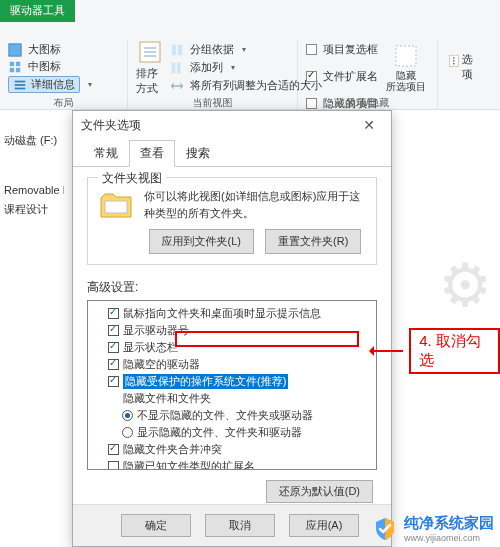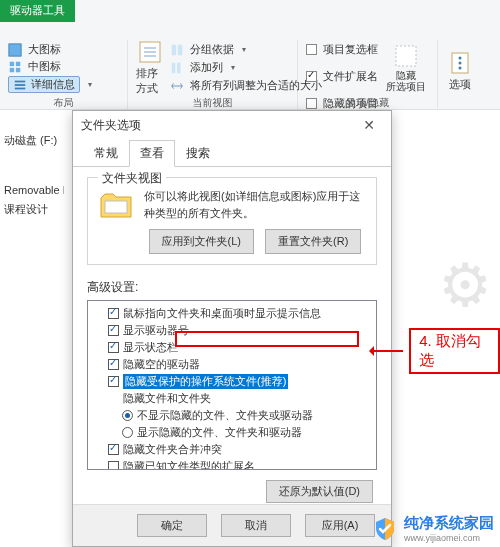--- a/index.html
+++ b/index.html
@@ -47,21 +47,21 @@
 .ck { width: 11px; height: 11px; border: 1px solid #555; display: inline-block; background: #fff; position: relative; flex-shrink: 0; }
 .ck.on::after { content: "✓"; position: absolute; left: 0; top: -3px; font-size: 10px; color: #1a5fb4; }
 .rd { width: 11px; height: 11px; border: 1px solid #555; border-radius: 50%; display: inline-block; background: #fff; position: relative; flex-shrink: 0; }
 .rd.on::after { content: ""; position: absolute; left: 2px; top: 2px; width: 5px; height: 5px; border-radius: 50%; background: #1a5fb4; }
 .hl-item { background: #0078d7; color: #fff; padding: 0 2px; }
 .red-box { position: absolute; border: 2px solid #e60000; pointer-events: none; }
 .annotation { position: absolute; color: #e60000; font-size: 15px; font-weight: 500; display: flex; align-items: center; gap: 6px; }
 .annotation .arrow-line { width: 36px; height: 2px; background: #e60000; position: relative; }
 .annotation .arrow-line::before { content: ""; position: absolute; left: -6px; top: -4px; border: 5px solid transparent; border-right-color: #e60000; }
 .restore-row { text-align: right; margin-top: 10px; }
-.dlg-footer { position: absolute; left: 0; right: 0; bottom: 0; height: 42px; background: #f0f0f0; border-top: 1px solid #ddd; display: flex; justify-content: flex-end; align-items: center; padding: 0 12px; gap: 6px; }
+.dlg-footer { position: absolute; left: 0; right: 0; bottom: 0; height: 42px; background: #f0f0f0; border-top: 1px solid #ddd; display: flex; justify-content: flex-end; align-items: center; padding: 0 28px; gap: 6px; }
 
 
 .watermark { position: absolute; right: 6px; bottom: 4px; display: flex; align-items: center; gap: 6px; font-size: 15px; color: #2a7de1; font-weight: 600; }
 .wm-icon { width: 26px; height: 26px; }
 .faded-bg { position: absolute; right: 8px; top: 250px; color: #e6e6e6; font-size: 60px; pointer-events: none; }
 </style>
 </head>
 <body>
 
 <div class="ribbon-wrap">
@@ -162,21 +162,21 @@
                 <rect x="4" y="4" width="20" height="20" fill="#fff" stroke="#c2c2c2" stroke-dasharray="2 2"></rect>
               </svg></span>
           <span>隐藏</span>
           <span>所选项目</span>
         </div>
       </div>
       <div class="caption">显示/隐藏</div>
     </div>
 
     <div class="rgroup" style="width:44px;border-right:none">
-      <div style="display:flex;flex-direction:column;align-items:center;justify-content:flex-end;height:50px;font-size:11px">
+      <div style="display:flex;flex-direction:row;align-items:center;justify-content:flex-end;height:50px;font-size:11px">
         <span class="big-icon"><svg viewBox="0 0 28 28">
               <rect x="6" y="4" width="16" height="20" fill="#fff" stroke="#c9a96e"></rect>
               <circle cx="14" cy="9" r="1.5" fill="#3a7fb5"></circle>
               <circle cx="14" cy="14" r="1.5" fill="#3a7fb5"></circle>
               <circle cx="14" cy="19" r="1.5" fill="#3a7fb5"></circle>
             </svg></span>
         <span>选项</span>
       </div>
     </div>
   </div>

